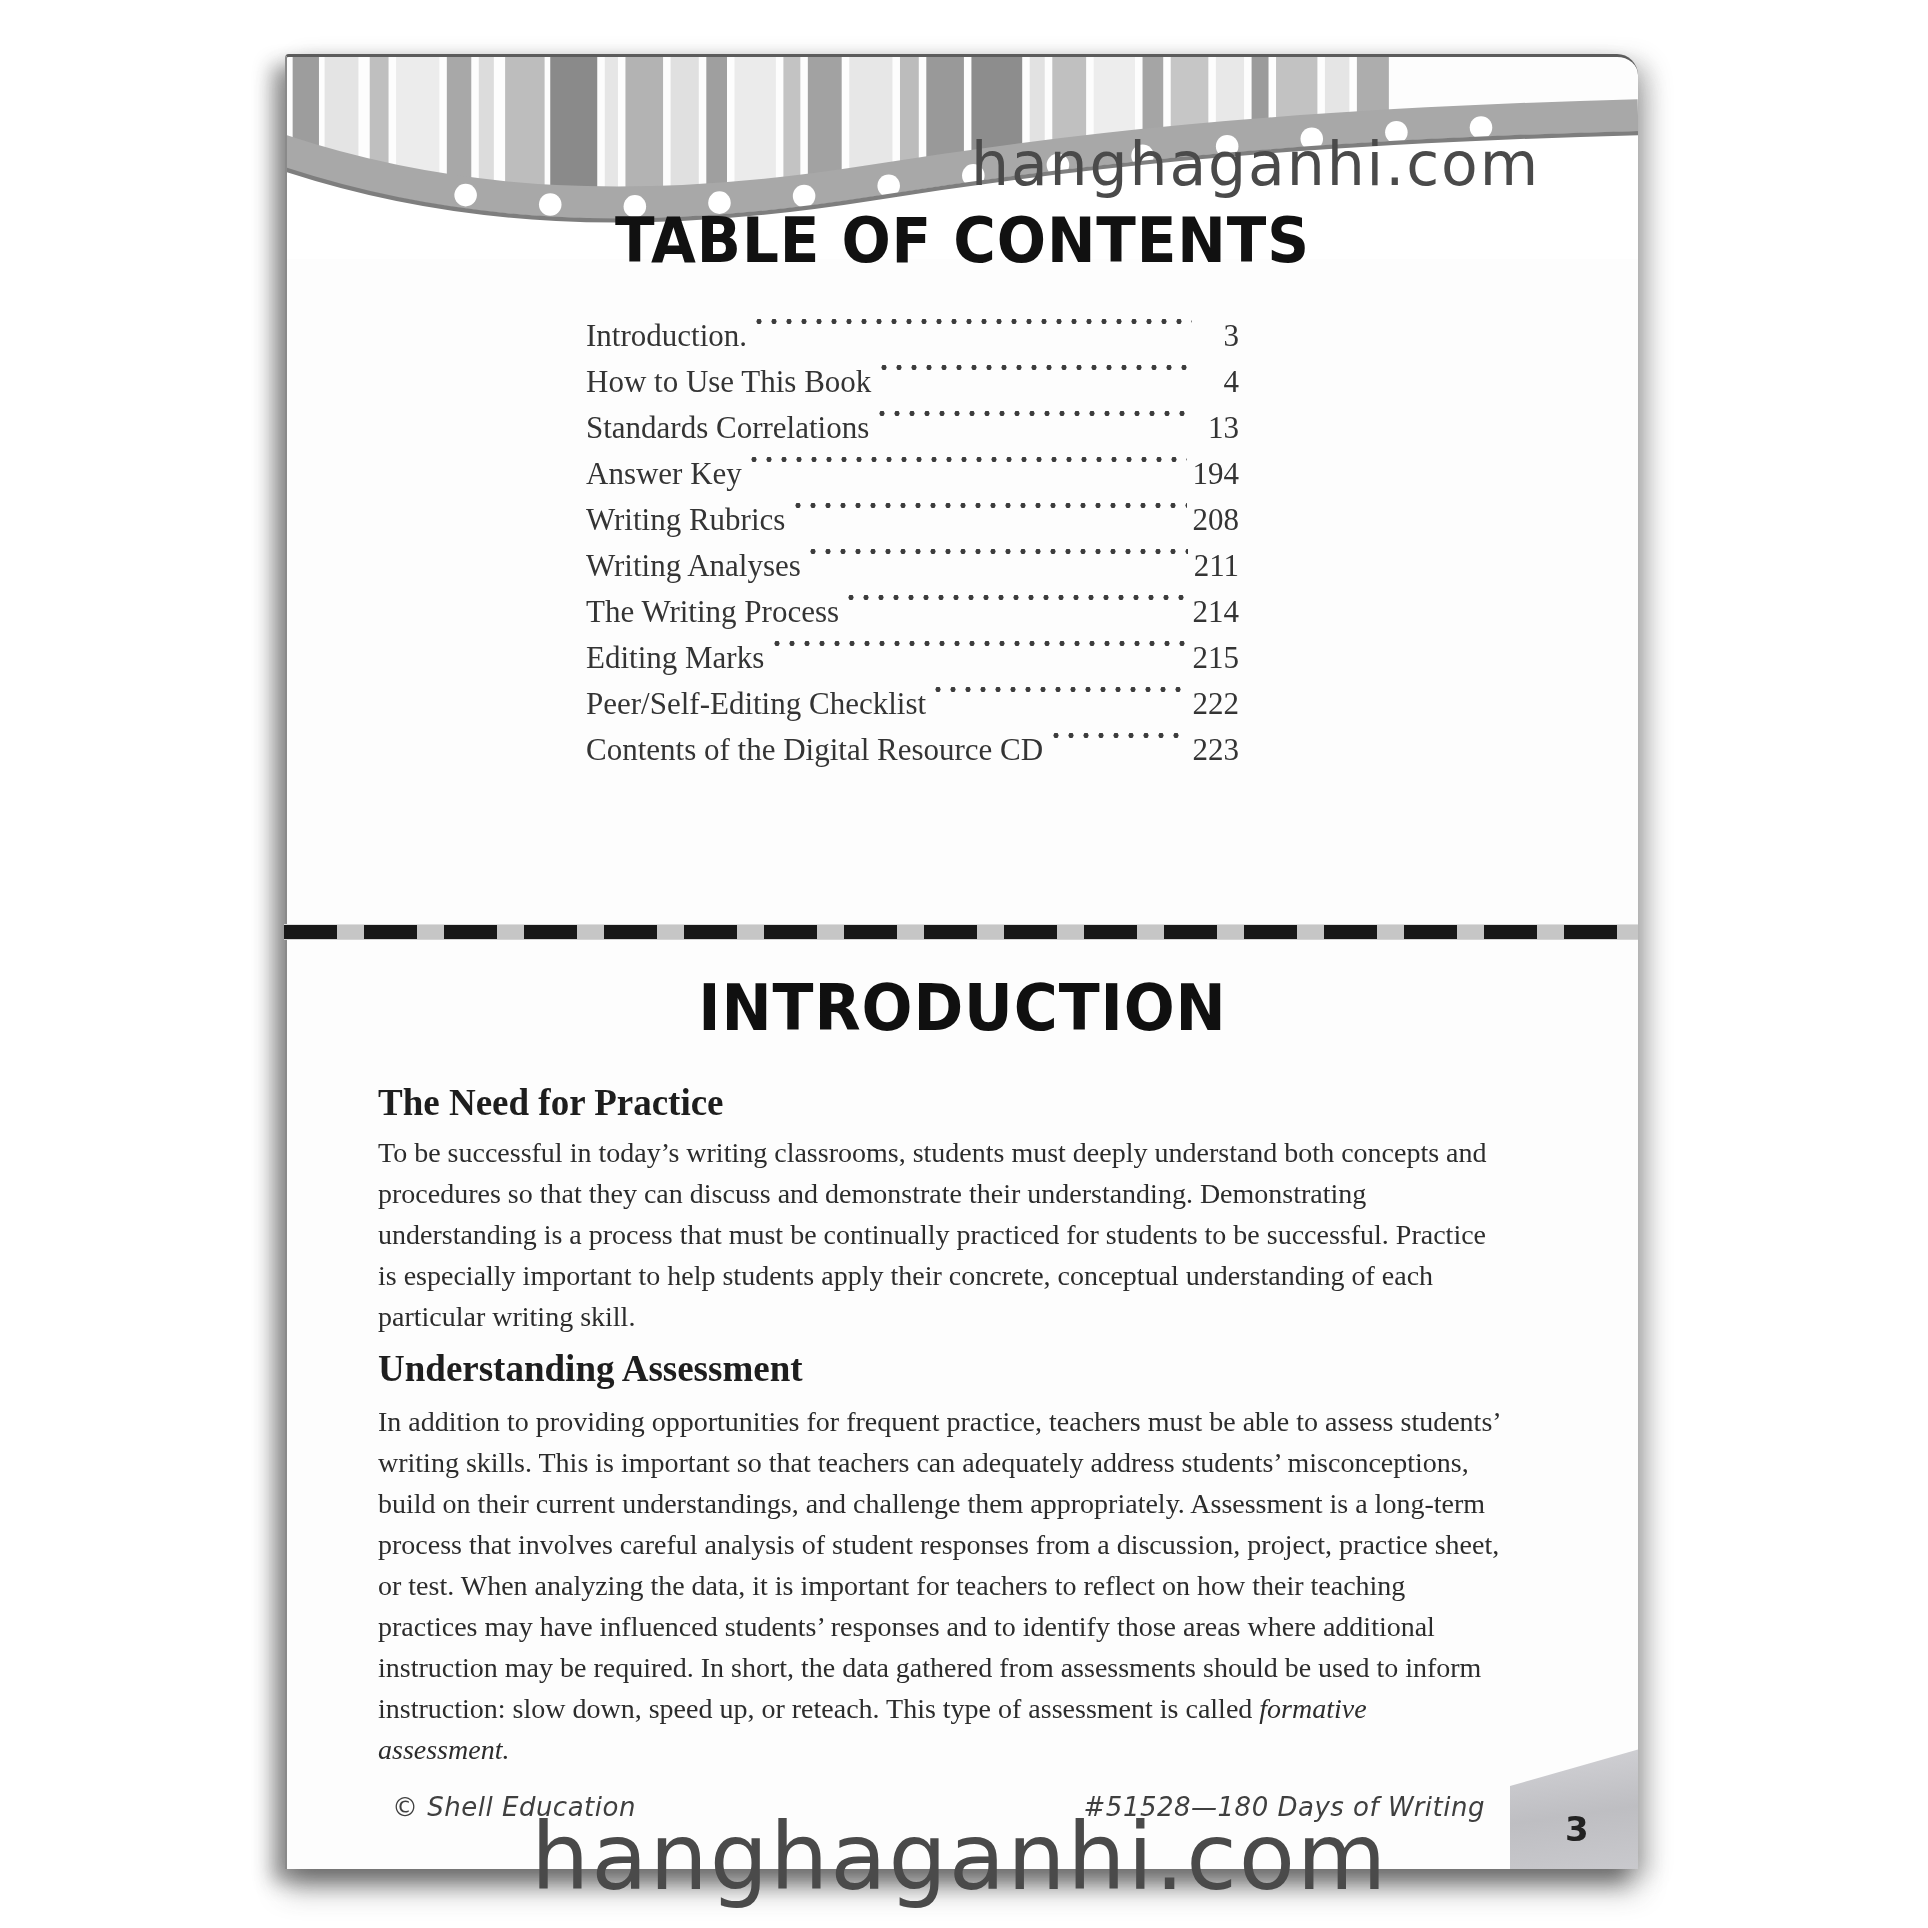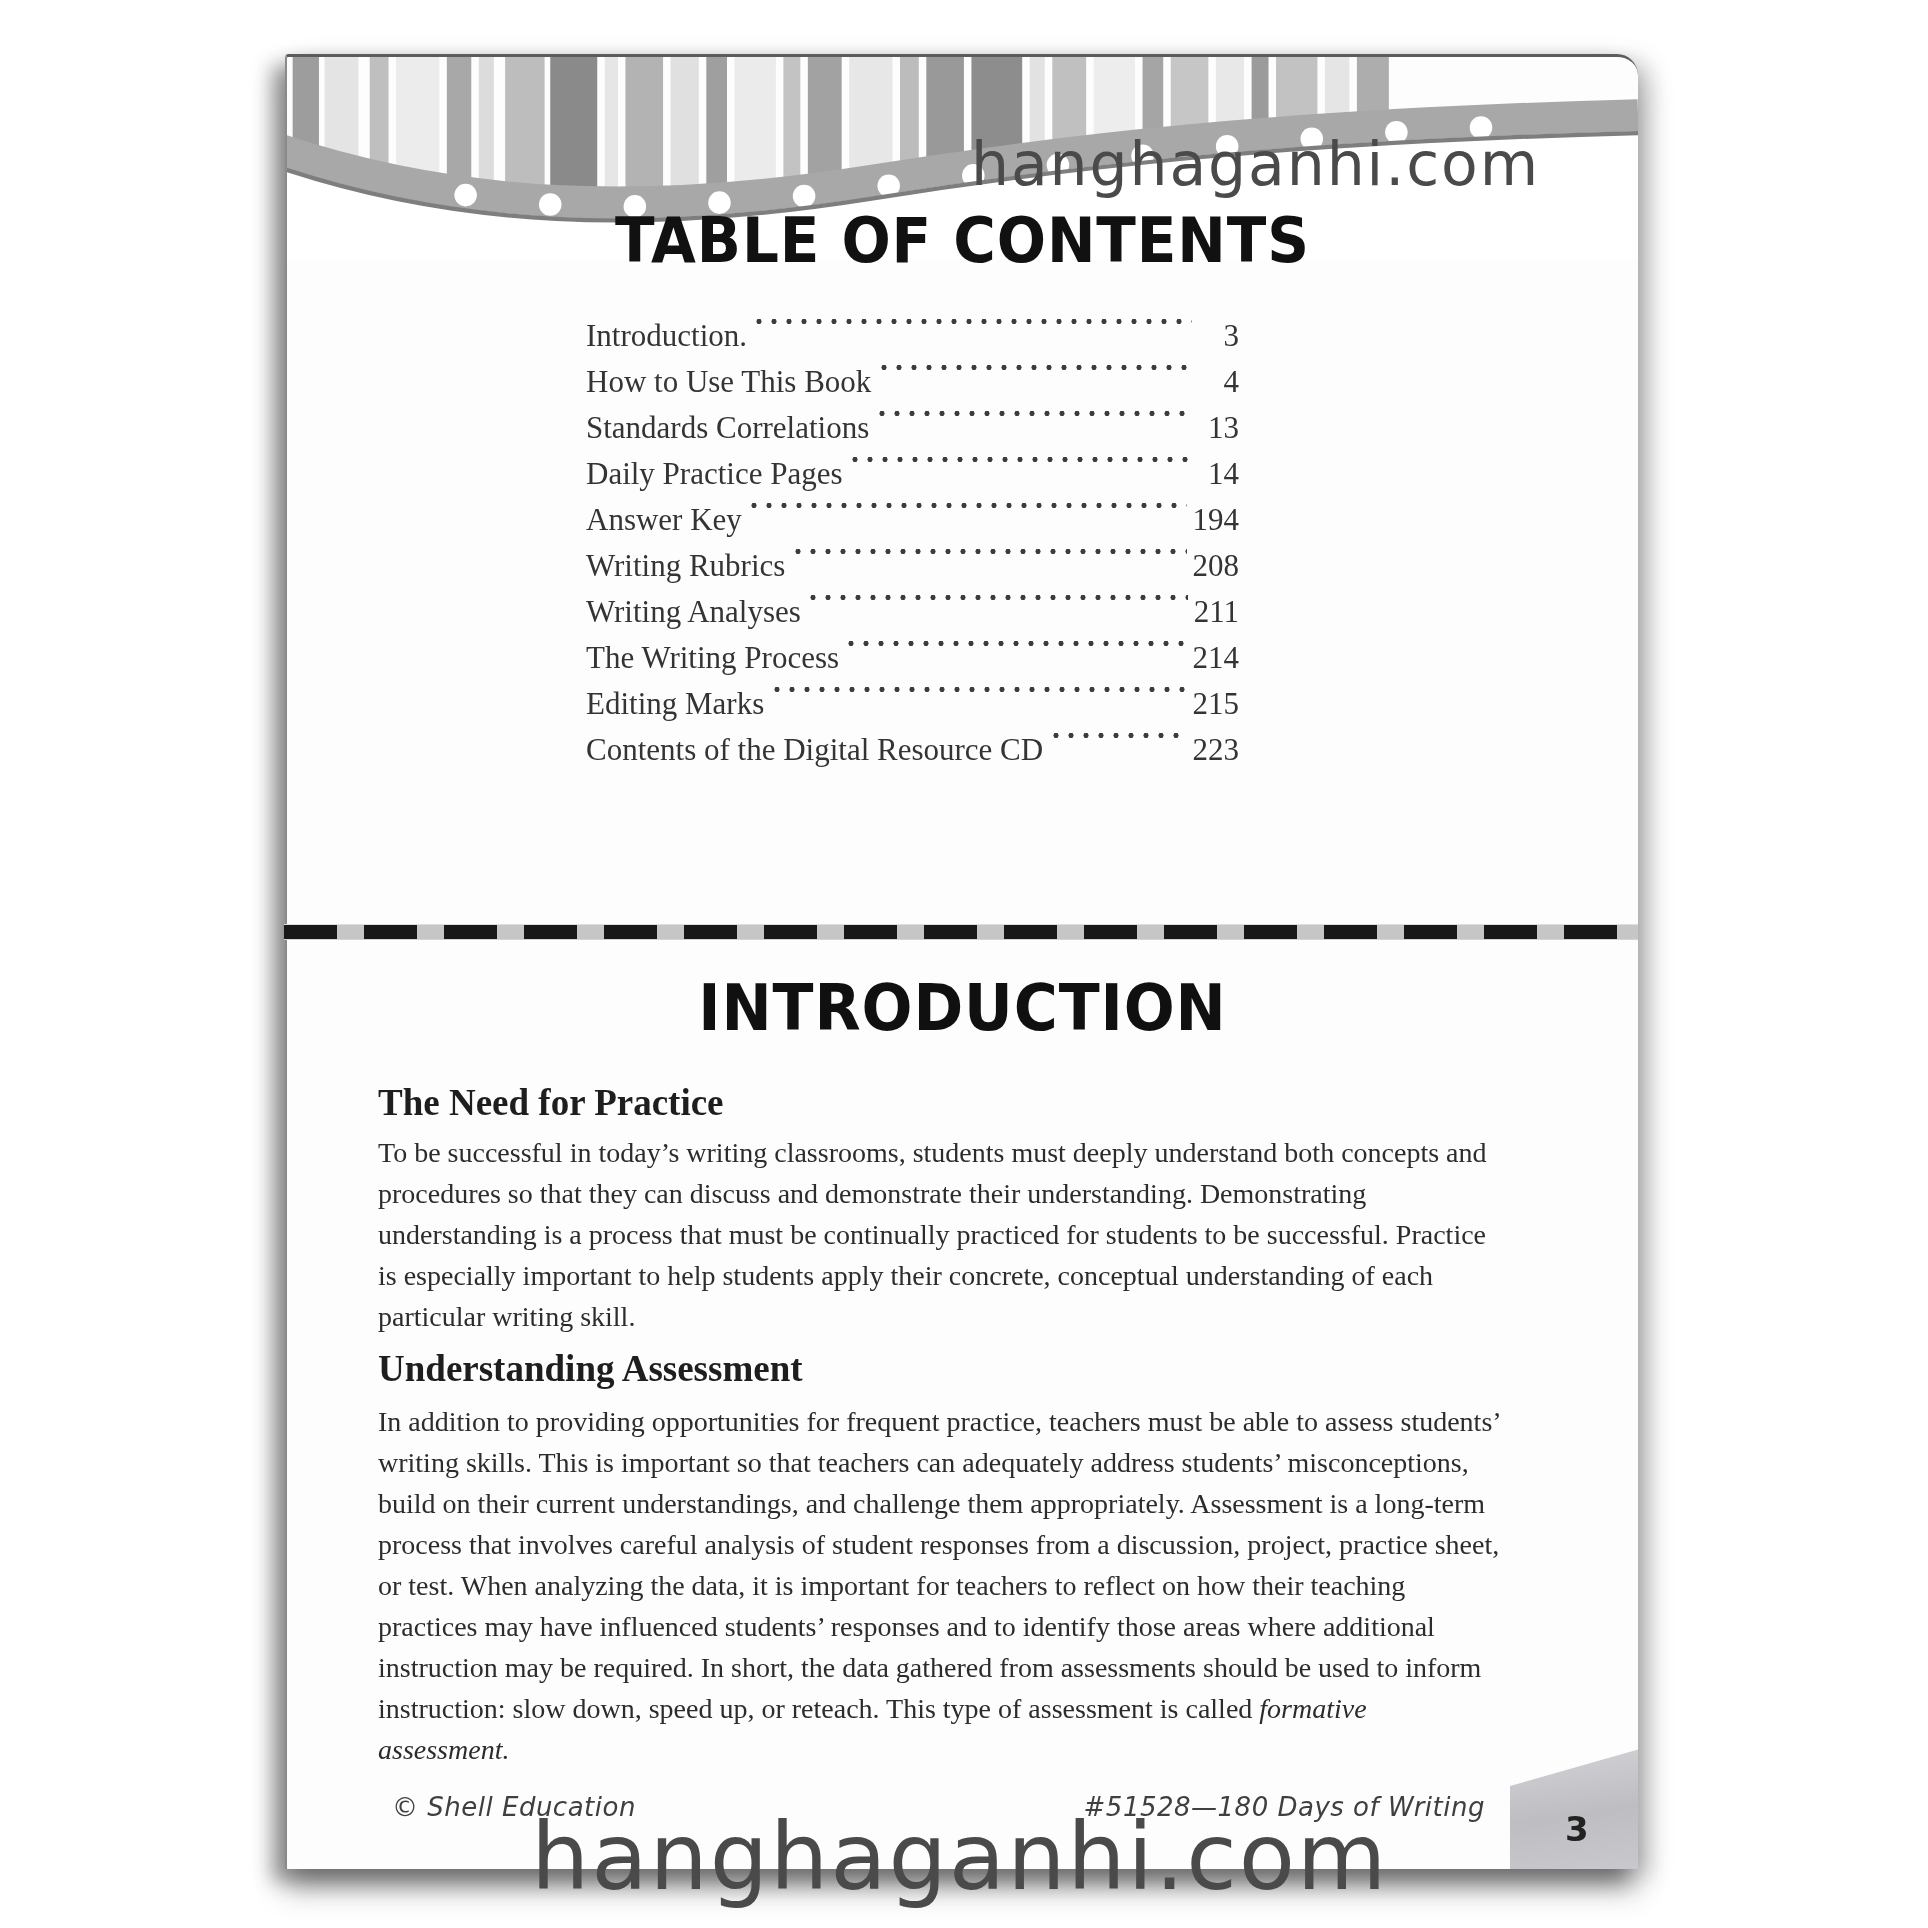--- a/index.html
+++ b/index.html
@@ -157,25 +157,20 @@
         <span class="toc-label">How to Use This Book</span>
         <span class="toc-dots"></span>
         <span class="toc-num">4</span>
       </div>
       <div class="toc-row">
         <span class="toc-label">Standards Correlations</span>
         <span class="toc-dots"></span>
         <span class="toc-num">13</span>
       </div>
       <div class="toc-row">
-        <span class="toc-label">Daily Practice Pages</span>
-        <span class="toc-dots"></span>
-        <span class="toc-num">14</span>
-      </div>
-      <div class="toc-row">
         <span class="toc-label">Answer Key</span>
         <span class="toc-dots"></span>
         <span class="toc-num">194</span>
       </div>
       <div class="toc-row">
         <span class="toc-label">Writing Rubrics</span>
         <span class="toc-dots"></span>
         <span class="toc-num">208</span>
       </div>
       <div class="toc-row">
@@ -185,20 +180,25 @@
       </div>
       <div class="toc-row">
         <span class="toc-label">The Writing Process</span>
         <span class="toc-dots"></span>
         <span class="toc-num">214</span>
       </div>
       <div class="toc-row">
         <span class="toc-label">Editing Marks</span>
         <span class="toc-dots"></span>
         <span class="toc-num">215</span>
+      </div>
+      <div class="toc-row">
+        <span class="toc-label">Peer/Self-Editing Checklist</span>
+        <span class="toc-dots"></span>
+        <span class="toc-num">222</span>
       </div>
       <div class="toc-row">
         <span class="toc-label">Contents of the Digital Resource CD</span>
         <span class="toc-dots"></span>
         <span class="toc-num">223</span>
       </div>
     </div>
 
   <div class="cut-line"></div>
 

